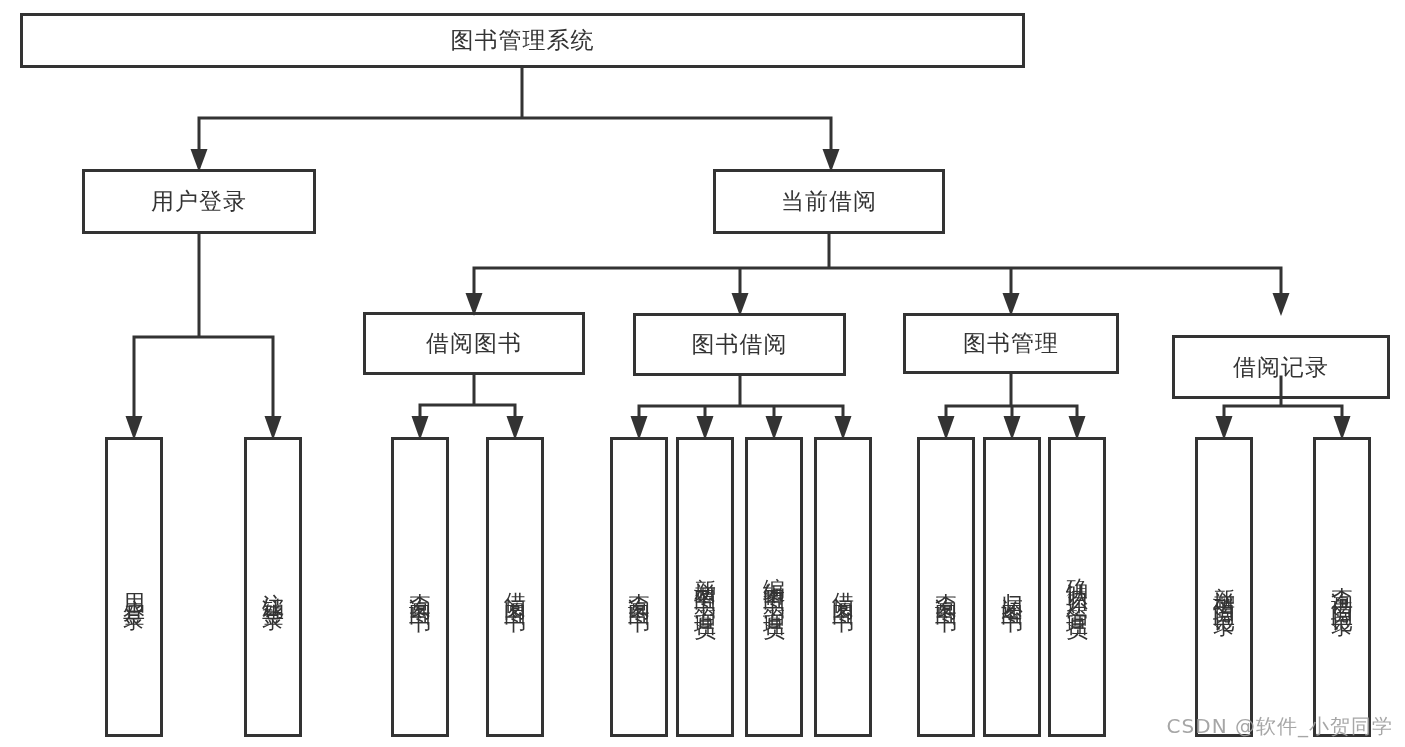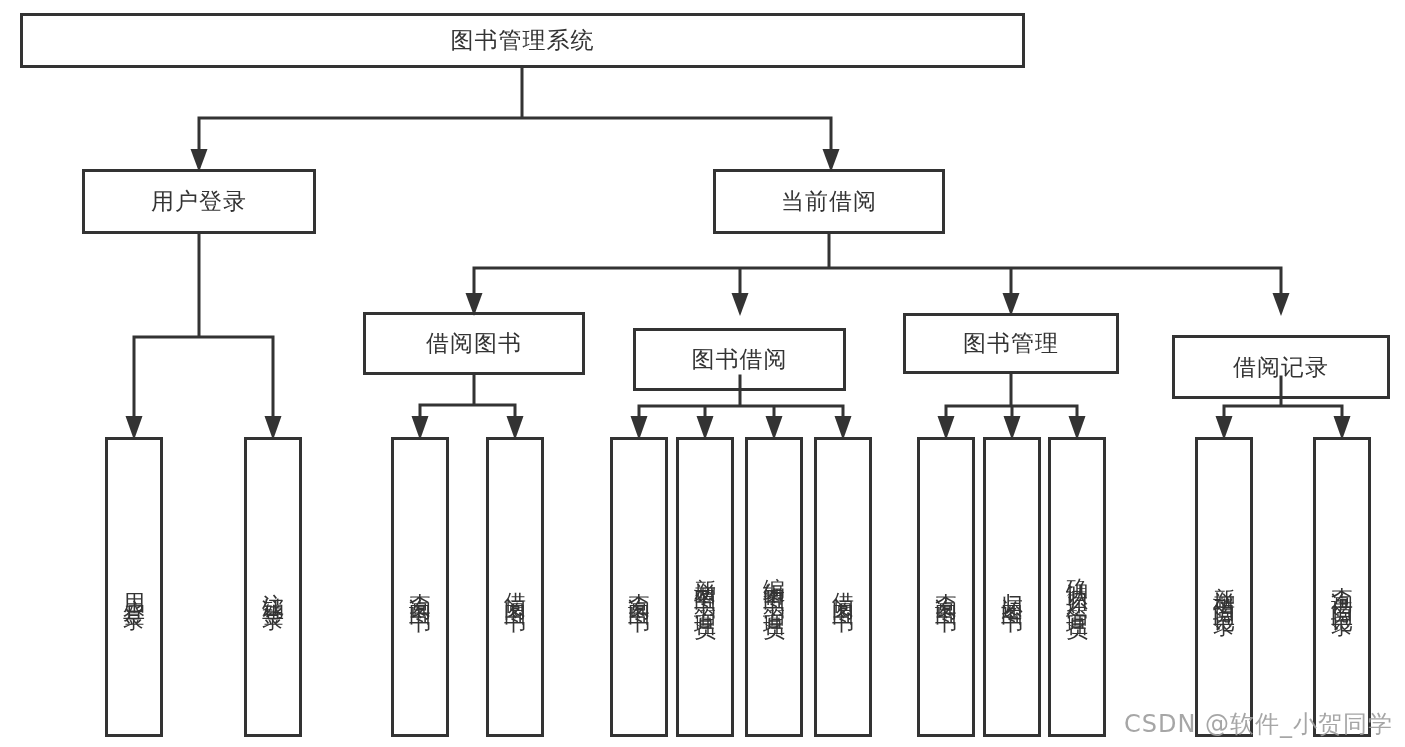--- a/index.html
+++ b/index.html
@@ -48,21 +48,21 @@
     stroke-linecap:square;
   }
   #connector-layer polygon{
     fill:#333333;
     stroke:none;
   }
   .watermark{
     position:absolute;
     right:12px;
     bottom:7px;
-    font-size:24px;
+    font-size:20px;
     letter-spacing:1px;
     color:rgba(158,158,158,0.92);
     z-index:10;
     white-space:nowrap;
   }
 </style>
 </head>
 <body>
 
 <div id="canvas">
@@ -74,21 +74,21 @@
   <div class="node h" style="left:82px;top:169px;width:234px;height:65px;">
     <span>用户登录</span>
   </div>
   <div class="node h" style="left:713px;top:169px;width:232px;height:65px;">
     <span>当前借阅</span>
   </div>
 
   <div class="node h" style="left:363px;top:312px;width:222px;height:63px;">
     <span>借阅图书</span>
   </div>
-  <div class="node h" style="left:633px;top:328px;width:213px;height:63px;">
+  <div class="node h" style="left:633px;top:313px;width:213px;height:63px;">
     <span>图书借阅</span>
   </div>
   <div class="node h" style="left:903px;top:313px;width:216px;height:61px;">
     <span>图书管理</span>
   </div>
   <div class="node h" style="left:1172px;top:313px;width:218px;height:64px;margin-top:22px;">
     <span>借阅记录</span>
   </div>
 
   <div class="node v" style="left:105px;top:437px;width:58px;height:300px;">

